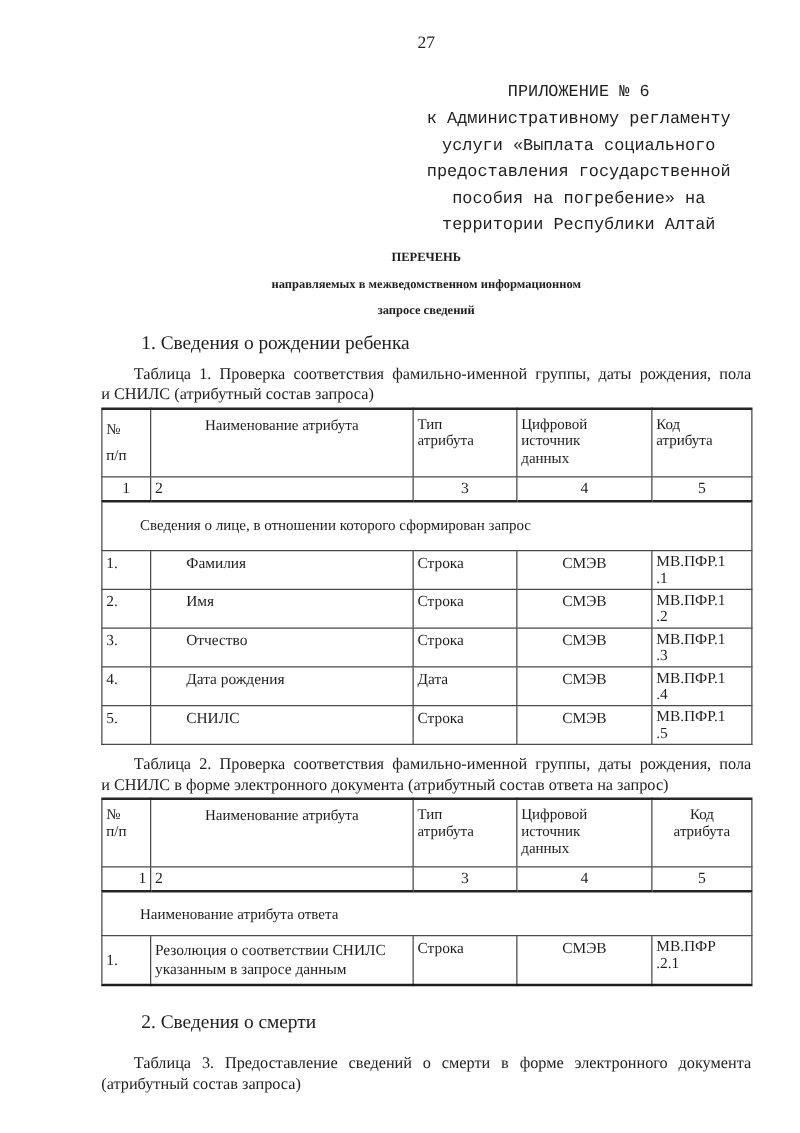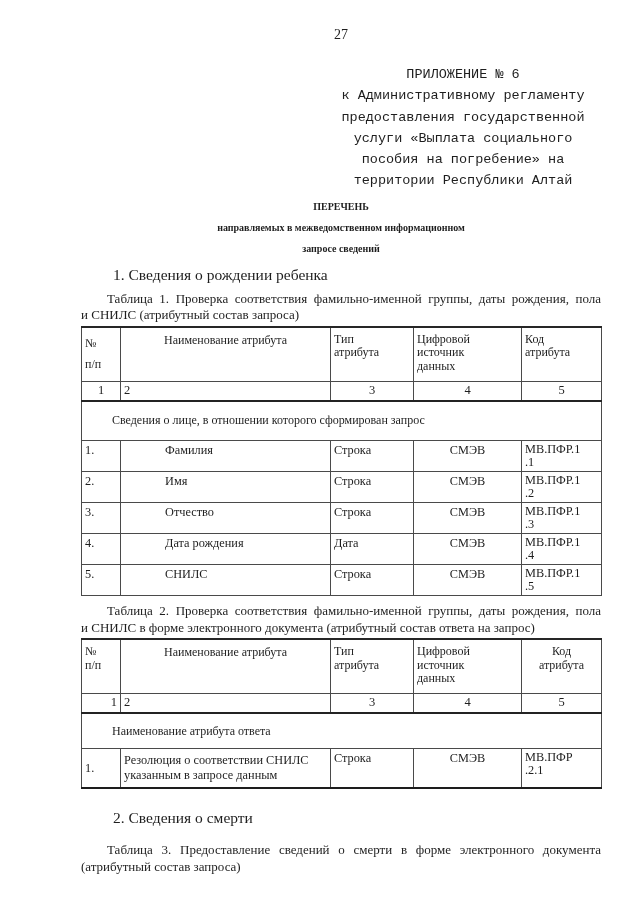--- a/index.html
+++ b/index.html
@@ -103,40 +103,40 @@
   .pl9  { padding-left: 9px; }
   .pl6  { padding-left: 6px; }
   .grp-row td {
     height: 30px;
     vertical-align: middle;
     padding-left: 30px;
     font-size: 12px;
   }
   .t1 .grp-row td { height: 34px; }
   .data-row td { height: 22px; font-size: 12.3px; }
-  .t1 .name-cell { padding-left: 44px; }
+  .t1 .name-cell { padding-left: 28px; }
   .t2 .name-cell { padding-left: 3px; vertical-align: middle; line-height: 15px; }
   .t2 .num-cell  { vertical-align: middle; }
   .t2 .data-row td { height: 34px; }
   .code-cell { line-height: 13px; padding-left: 2px; }
   .type-cell { padding-left: 2px; }
 </style>
 </head>
 <body>
 
 <div class="page">
   <div class="content">
 
     <div class="pagenum">27</div>
 
     <div class="appendix">
       <div>ПРИЛОЖЕНИЕ № 6</div>
       <div>к Административному регламенту</div>
+      <div>услуги «Выплата социального</div>
       <div>предоставления государственной</div>
-      <div>услуги «Выплата социального</div>
       <div>пособия на погребение» на</div>
       <div>территории Республики Алтай</div>
     </div>
 
     <div class="doc-title">
       <div>ПЕРЕЧЕНЬ</div>
       <div>направляемых в межведомственном информационном</div>
       <div>запросе сведений</div>
     </div>
 

